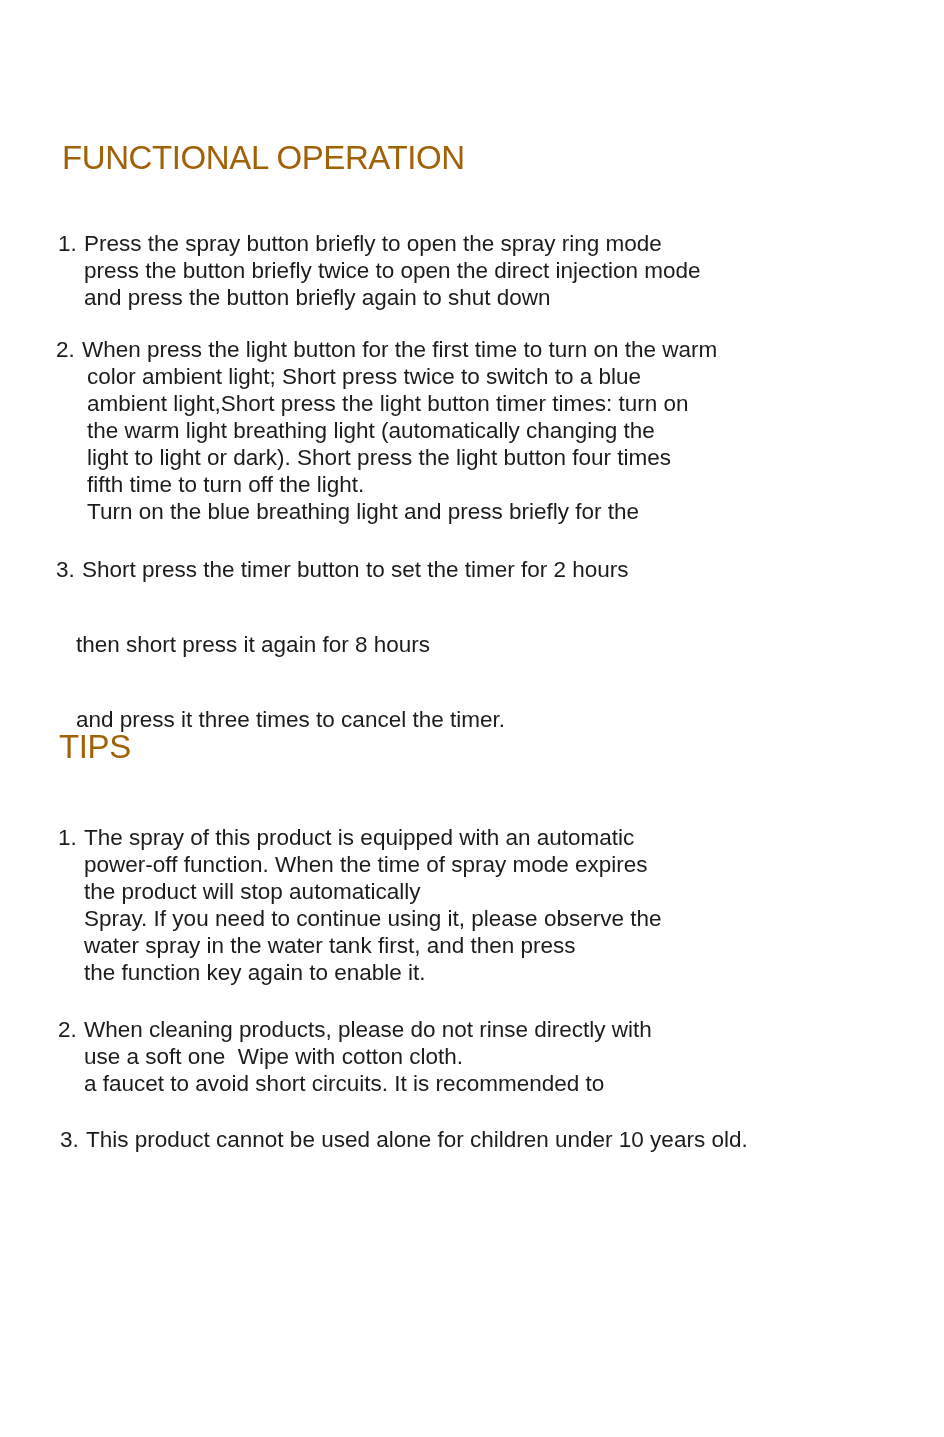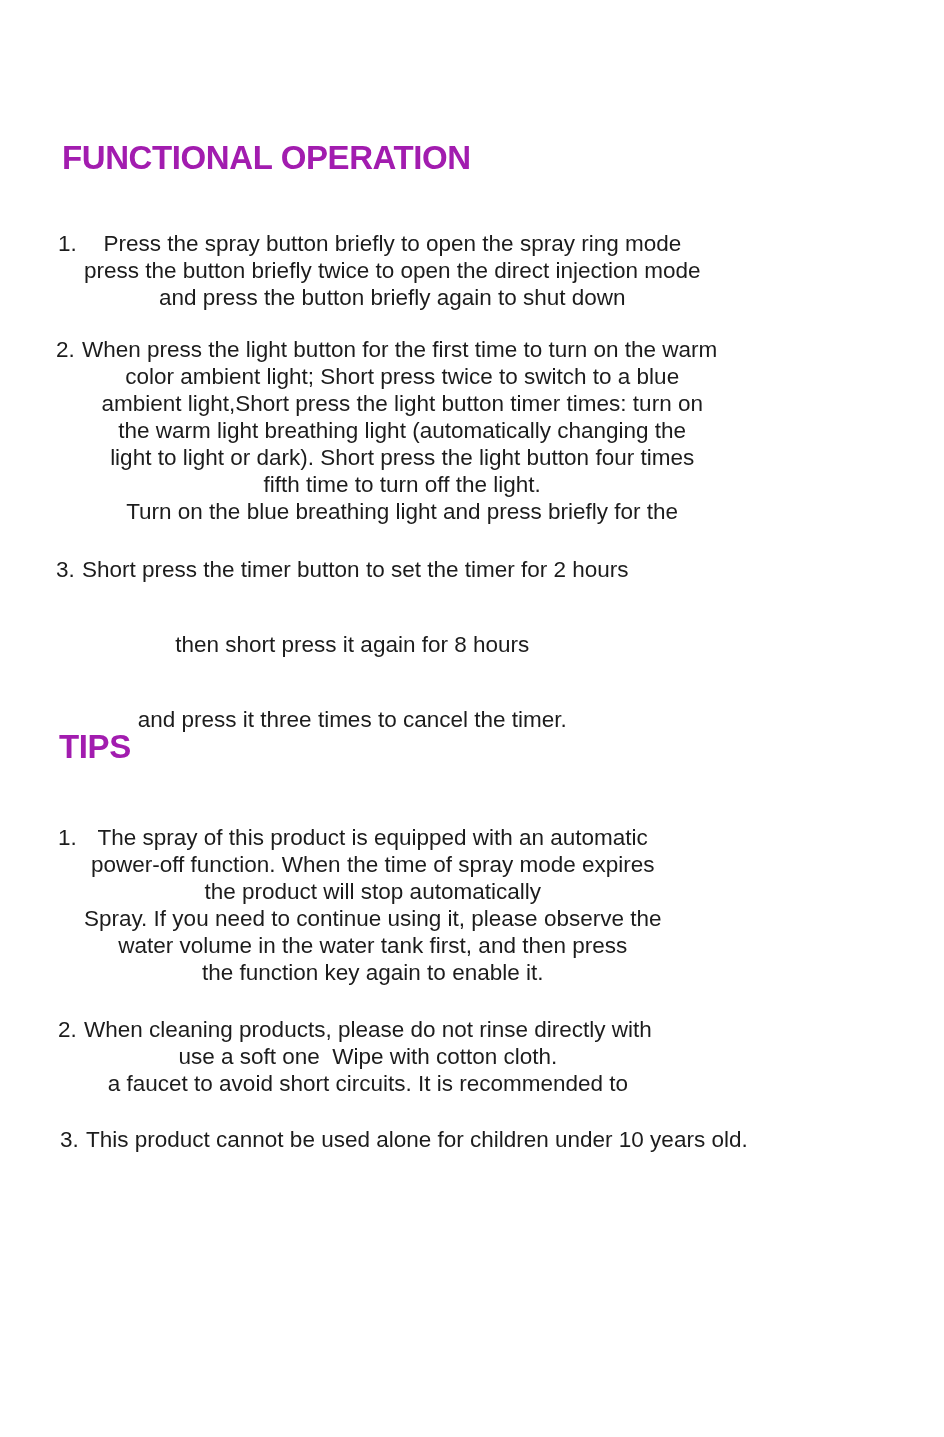--- a/index.html
+++ b/index.html
@@ -14,41 +14,40 @@
     background: #ffffff;
     color: #1c1c1c;
     font-family: "Liberation Sans", sans-serif;
     overflow: hidden;
   }
   .heading {
     position: absolute;
     margin: 0;
     font-size: 33px;
     line-height: 44px;
-    font-weight: 700;
+    font-weight: 400;
     letter-spacing: -0.4px;
-    color: #a21caf;
+    color: #a16207;
     white-space: pre;
   }
   .item {
     position: absolute;
     display: flex;
     font-size: 22.5px;
     line-height: 27px;
     font-weight: 400;
     color: #1c1c1c;
   }
   .num {
     flex: 0 0 26px;
     white-space: pre;
   }
   .lines { }
   .line {
     white-space: pre; 
-    text-align: center;
   }
   
   .lines.rshift .line + .line { padding-left: 5px; }
   .lines.lshift .line + .line { margin-left: -6px; margin-top: 48px; }
 </style>
 </head>
 <body>
 
 <div class="page">
 
@@ -87,21 +86,21 @@
 
   <h1 class="heading" style="left:59px; top:725px;">TIPS</h1>
 
   <div class="item" style="left:58px; top:824px;">
     <span class="num">1. </span>
     <div class="lines">
       <div class="line">The spray of this product is equipped with an automatic</div>
       <div class="line">power-off function. When the time of spray mode expires</div>
       <div class="line">the product will stop automatically</div>
       <div class="line">Spray. If you need to continue using it, please observe the</div>
-      <div class="line">water volume in the water tank first, and then press</div>
+      <div class="line">water spray in the water tank first, and then press</div>
       <div class="line">the function key again to enable it.</div>
     </div>
   </div>
 
   <div class="item" style="left:58px; top:1016px;">
     <span class="num">2. </span>
     <div class="lines">
       <div class="line">When cleaning products, please do not rinse directly with</div>
       <div class="line">use a soft one  Wipe with cotton cloth.</div>
       <div class="line">a faucet to avoid short circuits. It is recommended to</div>

